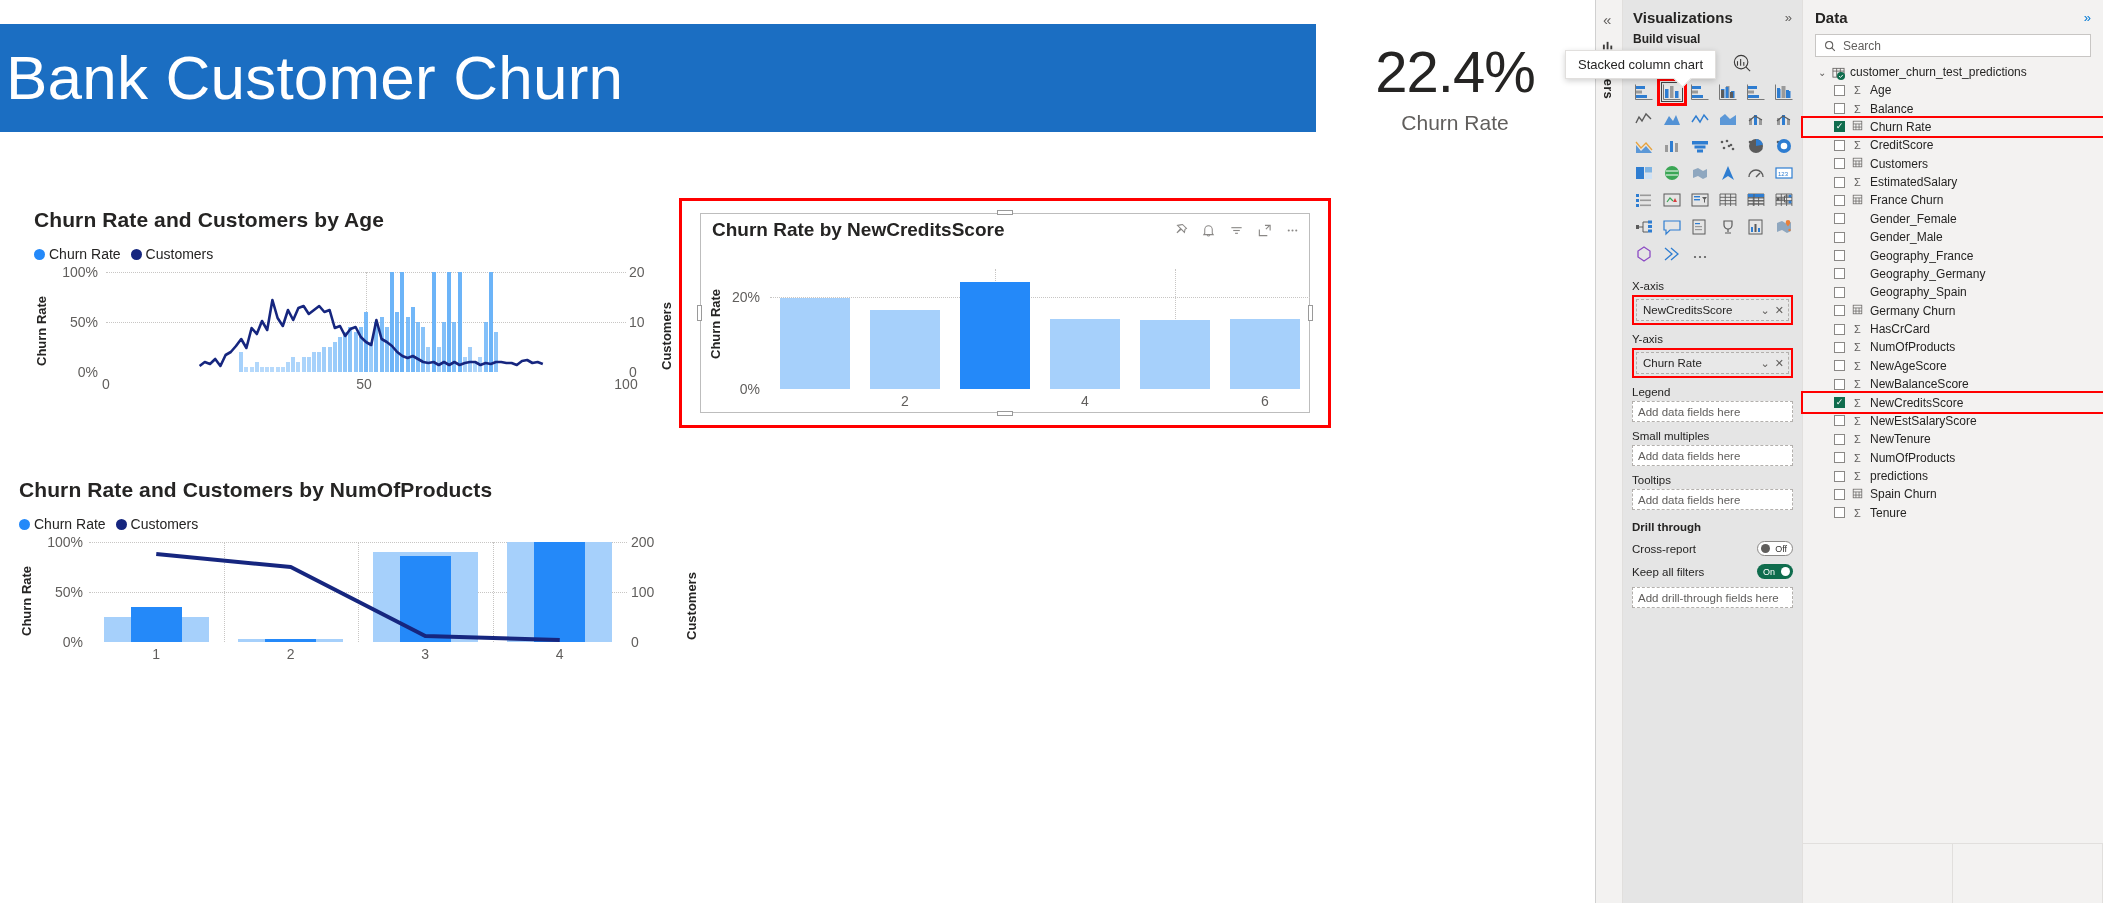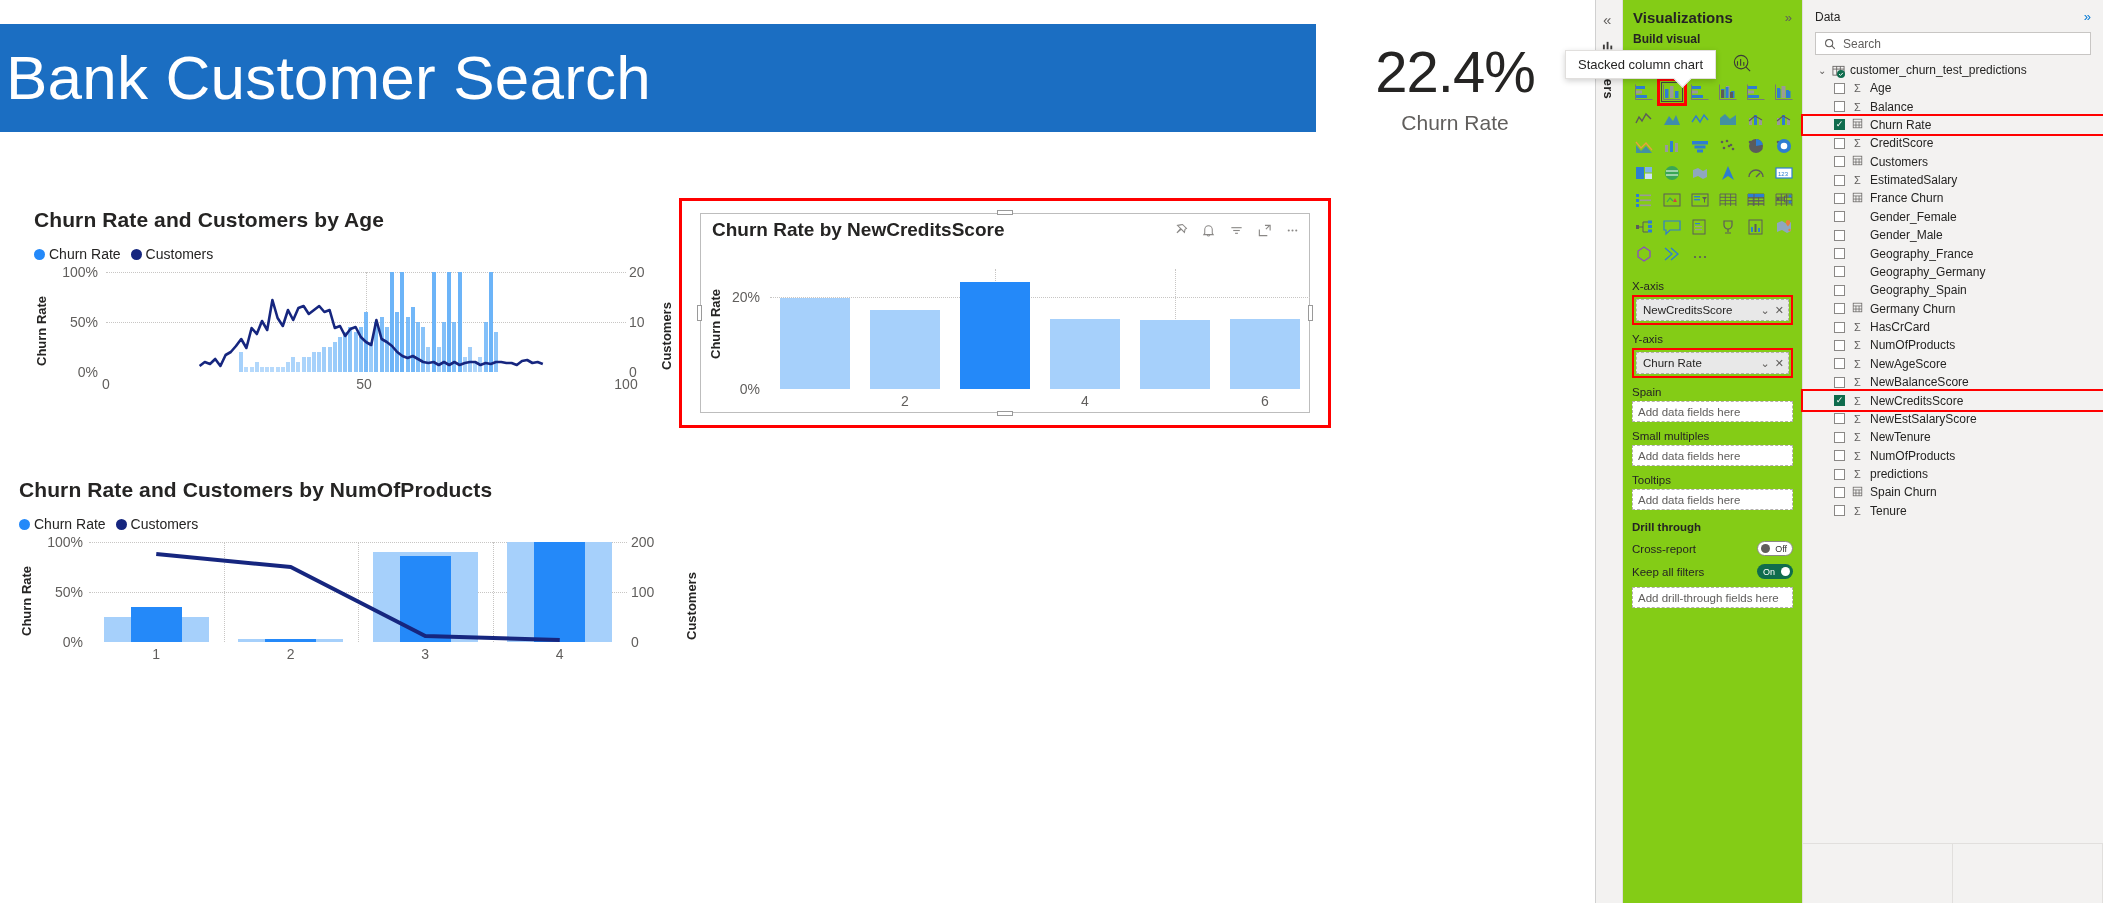--- a/index.html
+++ b/index.html
@@ -66,21 +66,21 @@
   .vis-head .ht { font-size:19px; font-weight:600; color:#252423; }
   .vis-actions { display:flex; align-items:center; gap:13px; }
   .vis-actions span { color:#8a8886; display:flex; align-items:center; }
 
   
   .rail { width:27px; background:#f3f2f1; border-right:1px solid #e1dfdd; position:relative; }
   .rail .chev { position:absolute; top:12px; left:7px; color:#605e5c; font-size:15px; line-height:1;}
   .rail .ic   { position:absolute; top:40px; left:6px; color:#3b3a39; font-size:12px;}
   .rail .vert { position:absolute; top:58px; left:5px; writing-mode:vertical-rl; font-size:13px; font-weight:600; color:#252423; letter-spacing:.3px;}
 
-  .vizpane { width:180px; background:#84cc16; border-right:1px solid #e1dfdd; position:relative; }
+  .vizpane { width:180px; background:#e5e5e5; border-right:1px solid #e1dfdd; position:relative; }
   .pane-hd { display:flex; align-items:center; justify-content:space-between; padding:9px 10px 4px 10px; }
   .pane-hd .ttl { font-size:15px; font-weight:600; color:#252423; }
   .pane-hd .x { color:#605e5c; font-size:13px; }
   .pane-sub { font-size:12px; font-weight:600; color:#252423; padding:2px 10px 4px 10px;}
 
   .topicons { display:flex; align-items:center; gap:26px; padding:2px 14px 0 14px; height:26px;}
   .topicons .ti { color:#444; }
 
   .tooltip {
     position:absolute; left:-58px; top:50px; background:#fff;
@@ -115,21 +115,21 @@
   .drill-row { display:flex; align-items:center; justify-content:space-between; margin-top:8px; font-size:11.5px;}
   .tog { width:36px; height:15px; border-radius:9px; display:flex; align-items:center; font-size:9px; position:relative;}
   .tog.off { background:#fff; border:1px solid #8a8886; color:#323130; justify-content:flex-end; padding-right:5px;}
   .tog.off:before{ content:""; position:absolute; left:3px; width:9px; height:9px; border-radius:50%; background:#605e5c;}
   .tog.on { background:#0f6c4d; color:#fff; justify-content:flex-start; padding-left:6px;}
   .tog.on:after{ content:""; position:absolute; right:3px; width:9px; height:9px; border-radius:50%; background:#fff;}
 
   
   .datapane { flex:1; background:#f3f2f1; position:relative; }
   .dhd { display:flex; align-items:center; justify-content:space-between; padding:9px 12px 6px 12px;}
-  .dhd .ttl { font-size:12px; font-weight:400; color:#252423;}
+  .dhd .ttl { font-size:15px; font-weight:700; color:#252423;}
   .dhd .x { color:#0078d4; font-size:13px;}
   .search {
     margin:2px 12px 6px 12px; background:#fff; border:1px solid #c8c6c4; height:23px;
     display:flex; align-items:center; gap:7px; padding:0 8px; font-size:12px; color:#605e5c;
   }
   .tbl-row { display:flex; align-items:center; gap:5px; padding:2px 0 2px 15px; font-size:12px; color:#252423;}
   .tbl-row .cv { color:#605e5c; font-size:10px; width:9px; }
   .fld {
     display:flex; align-items:center; gap:7px; padding:2.2px 0 2.2px 31px;
     font-size:12px; color:#252423; position:relative;
@@ -144,21 +144,21 @@
   .bottom-strip .seg { flex:1; border-right:1px solid #e1dfdd;}
 </style>
 </head>
 <body>
 
 <div class="app">
 
   <div class="canvas">
 
     <div class="title-banner">
-      <div class="t">Bank Customer Search</div>
+      <div class="t">Bank Customer Churn</div>
     </div>
 
     <div class="kpi">
       <div class="v">22.4%</div>
       <div class="l">Churn Rate</div>
     </div>
 
     <div class="visual" style="left:34px; top:208px; width:640px;">
       <div class="vtitle">Churn Rate and Customers by Age</div>
       <div class="legend">
@@ -831,21 +831,21 @@
 
       <div class="well-lab">Y-axis</div>
       <div class="chip-hl">
         <div class="chip">
           <span class="nm">Churn Rate</span>
           <span class="cv">⌄</span>
           <span class="cx">✕</span>
         </div>
       </div>
 
-      <div class="well-lab">Spain</div>
+      <div class="well-lab">Legend</div>
       <div class="well-box">Add data fields here</div>
 
       <div class="well-lab">Small multiples</div>
       <div class="well-box">Add data fields here</div>
 
       <div class="well-lab">Tooltips</div>
       <div class="well-box">Add data fields here</div>
 
       <div class="well-lab" style="font-weight:600; margin-top:11px;">Drill through</div>
 

